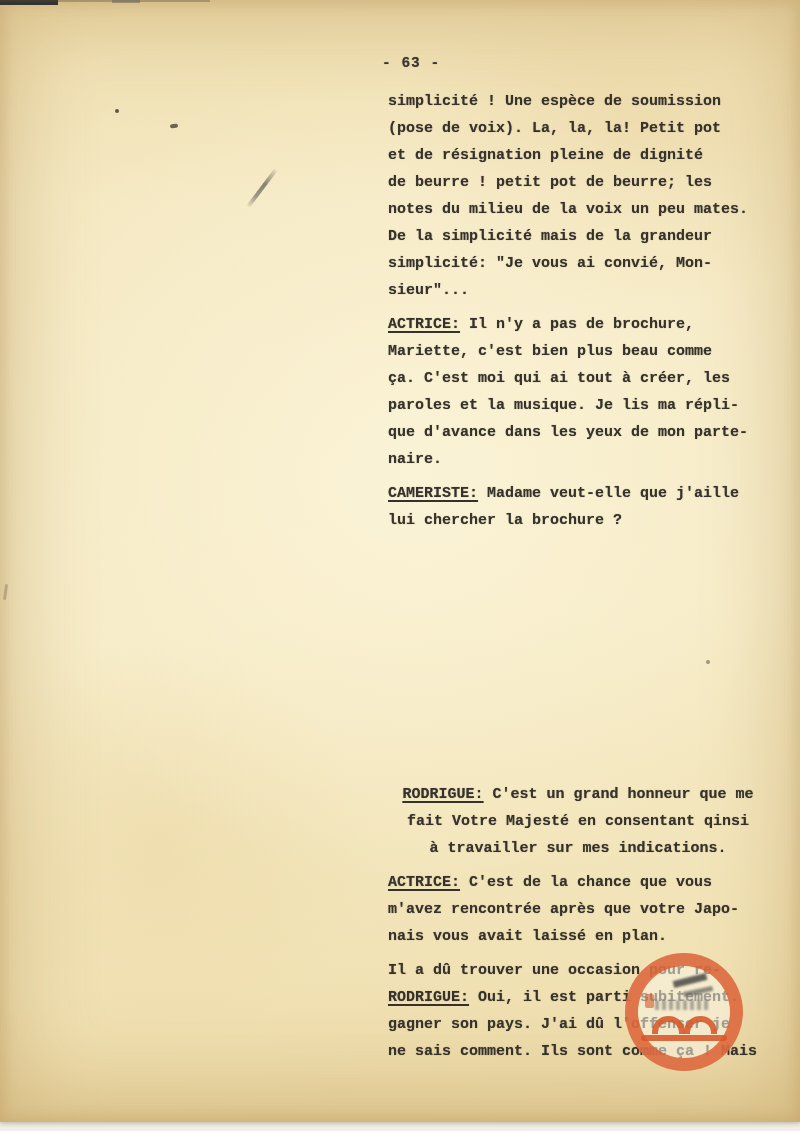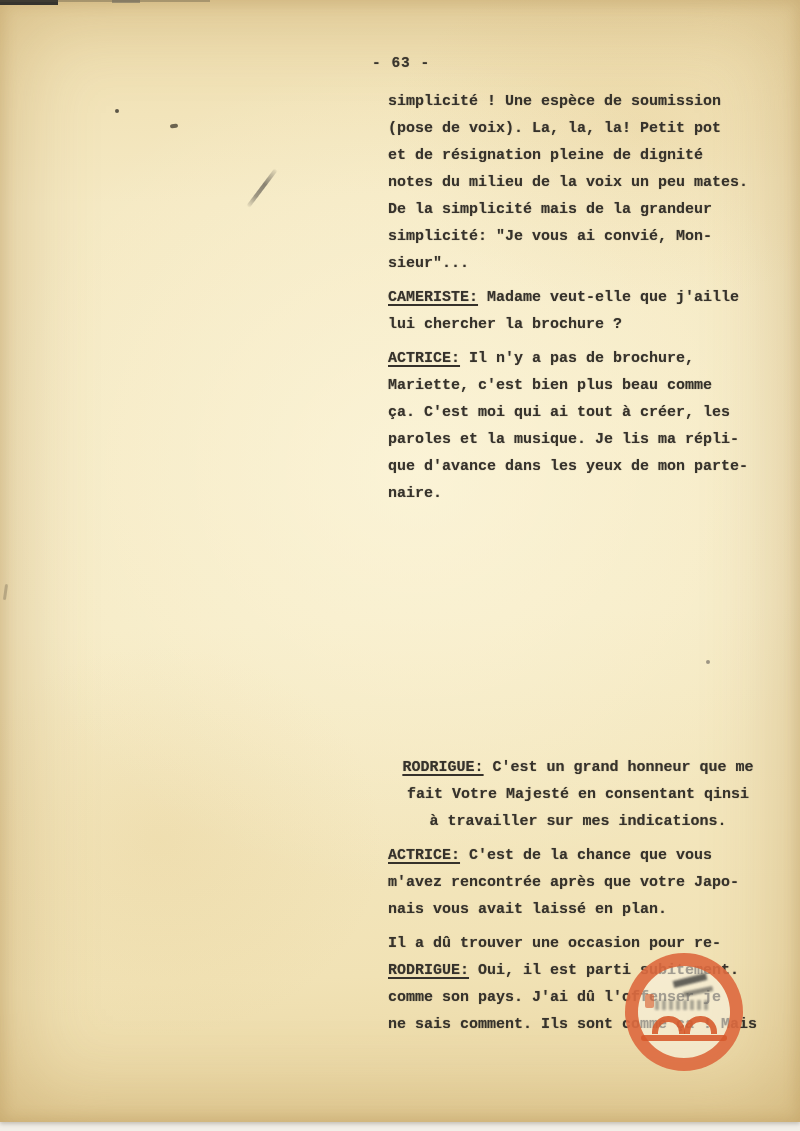--- a/index.html
+++ b/index.html
@@ -25,21 +25,21 @@
     position:absolute;left:388px;top:88px;width:380px;
     font-size:15px;font-weight:700;color:#36322b;
     text-shadow:0 0 1px rgba(50,46,40,0.5);
   }
   .line{height:27px;line-height:27px;white-space:pre;}
   .para{margin-bottom:7px;}
   .para.gap-before{margin-top:247px;text-align:center;}
   .speaker{text-decoration:underline;text-decoration-thickness:2px;text-underline-offset:3px;}
 
   .page-number{
-    position:absolute;left:372px;top:50px;height:27px;line-height:27px;
+    position:absolute;left:382px;top:50px;height:27px;line-height:27px;
     font-size:14.5px;font-weight:700;color:#3a362e;letter-spacing:1px;
     text-shadow:0 0 1px rgba(50,46,40,0.5);white-space:pre;
   }
 
   
   .stamp{
     position:absolute;left:625px;top:953px;width:118px;height:118px;
     border-radius:50%;box-sizing:border-box;
     border:13px solid rgba(217,90,44,0.82);
     background:rgba(250,244,229,0.55);
@@ -78,51 +78,52 @@
 <div id="scan">
   <div class="page">
 
     <div class="page-number">- 63 -</div>
 
     <div class="typewriter">
         <div class="para">
           <div class="line">simplicité ! Une espèce de soumission</div>
           <div class="line">(pose de voix). La, la, la! Petit pot</div>
           <div class="line">et de résignation pleine de dignité</div>
+          <div class="line">de beurre ! petit pot de beurre; les</div>
           <div class="line">notes du milieu de la voix un peu mates.</div>
           <div class="line">De la simplicité mais de la grandeur</div>
           <div class="line">simplicité: "Je vous ai convié, Mon-</div>
           <div class="line">sieur"...</div>
-        </div>
-        <div class="para">
-          <div class="line"><span class="speaker">CAMERISTE:</span> Madame veut-elle que j'aille</div>
-          <div class="line">lui chercher la brochure ?</div>
         </div>
         <div class="para">
           <div class="line"><span class="speaker">ACTRICE:</span> Il n'y a pas de brochure,</div>
           <div class="line">Mariette, c'est bien plus beau comme</div>
           <div class="line">ça. C'est moi qui ai tout à créer, les</div>
           <div class="line">paroles et la musique. Je lis ma répli-</div>
           <div class="line">que d'avance dans les yeux de mon parte-</div>
           <div class="line">naire.</div>
+        </div>
+        <div class="para">
+          <div class="line"><span class="speaker">CAMERISTE:</span> Madame veut-elle que j'aille</div>
+          <div class="line">lui chercher la brochure ?</div>
         </div>
         <div class="para gap-before">
           <div class="line"><span class="speaker">RODRIGUE:</span> C'est un grand honneur que me</div>
           <div class="line">fait Votre Majesté en consentant qinsi</div>
           <div class="line">à travailler sur mes indications.</div>
         </div>
         <div class="para">
           <div class="line"><span class="speaker">ACTRICE:</span> C'est de la chance que vous</div>
           <div class="line">m'avez rencontrée après que votre Japo-</div>
           <div class="line">nais vous avait laissé en plan.</div>
         </div>
         <div class="para">
           <div class="line">Il a dû trouver une occasion pour re-</div>
           <div class="line"><span class="speaker">RODRIGUE:</span> Oui, il est parti subitement.</div>
-          <div class="line">comme son pays. J'ai dû l'offenser je</div>
+          <div class="line">gagner son pays. J'ai dû l'offenser je</div>
           <div class="line">ne sais comment. Ils sont comme ça ! Mais</div>
         </div>
       </div>
 
     <div class="mark corner-bar"></div>
     <div class="mark corner-line"></div>
     <div class="mark corner-nub"></div>
     <div class="mark ink-dot-1"></div>
     <div class="mark ink-dash"></div>
     <div class="mark pencil-slash"></div>

